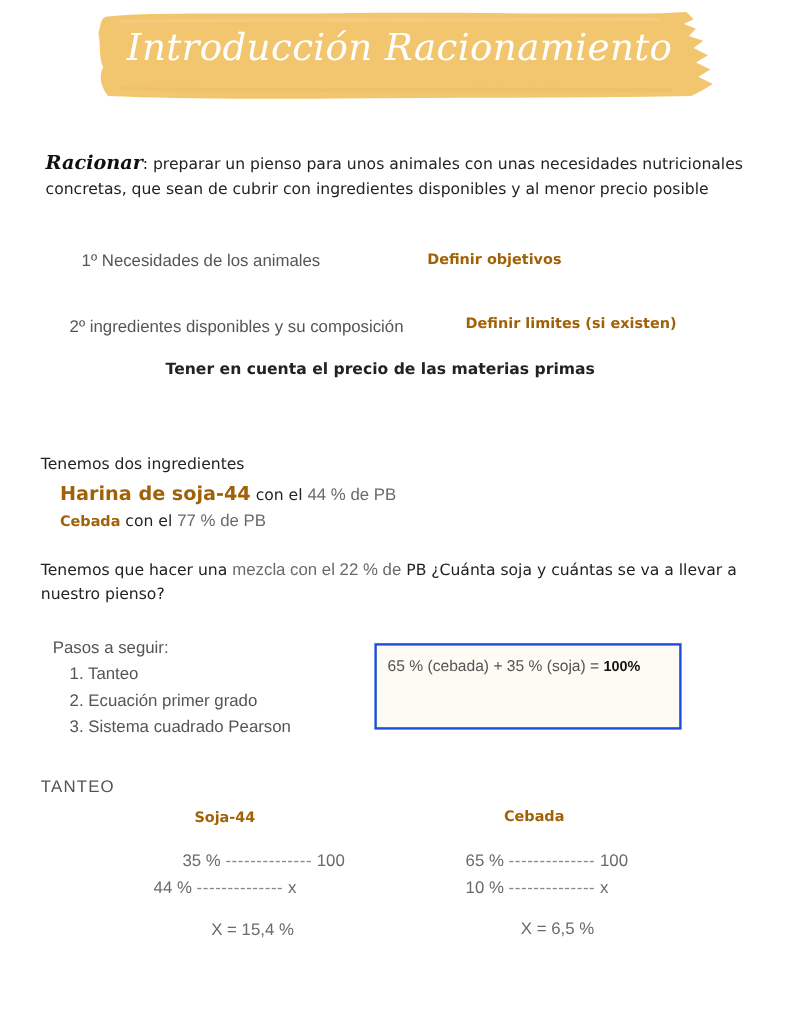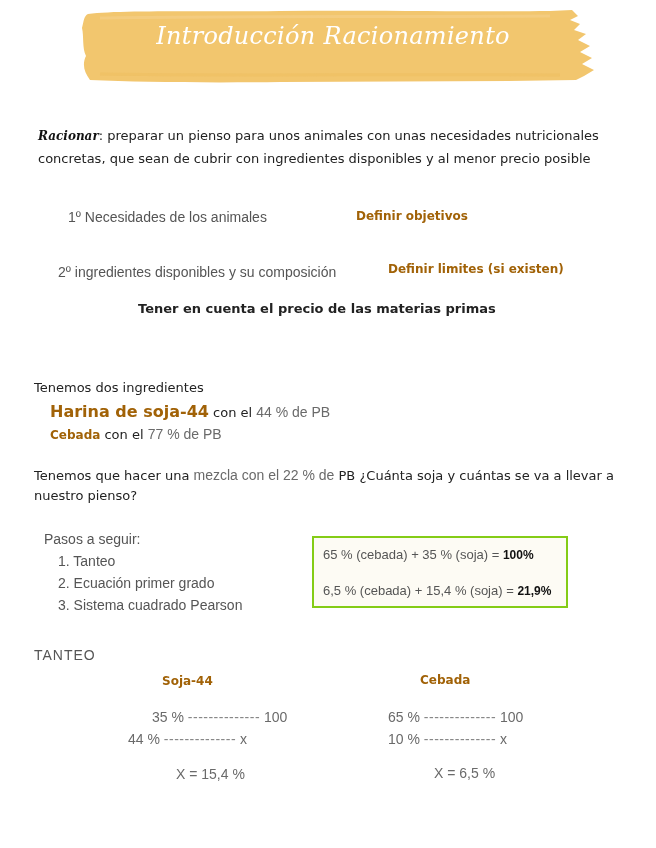--- a/index.html
+++ b/index.html
@@ -25,38 +25,38 @@
       width: 520px;
       height: 76px;
     }
     .banner svg { position: absolute; left: 0; top: 0; }
     .banner-title {
       position: absolute;
       left: 0; right: 14px; top: 14px;
       text-align: center;
       font-family: "DejaVu Serif", serif;
       font-style: italic;
-      font-size: 24px;
+      font-size: 31px;
       color: #ffffff;
       letter-spacing: 0.3px;
     }
 
     .hand { font-family: "DejaVu Sans", sans-serif; font-size: 13px; color: #222; }
     .thin { font-family: "Liberation Sans Narrow", "Liberation Sans", sans-serif; font-size: 14px; color: #555; font-weight: 300; }
     .bold { font-weight: bold; color: #a16207; }
-    .script { font-family: "DejaVu Serif", serif; font-style: italic; font-weight: bold; font-size: 12px; color: #111; }
+    .script { font-family: "DejaVu Serif", serif; font-style: italic; font-weight: bold; font-size: 16px; color: #111; }
     .grey { color: #6a6a6a; font-family: "Liberation Sans", sans-serif; font-size: 14px; }
 
     .answer-box {
       position: absolute;
       left: 312px;
       top: 536px;
       width: 256px;
       height: 72px;
-      border: 2px solid #84cc16;
+      border: 2px solid #1d4ed8;
       background: #fdfbf4;
       box-sizing: border-box;
     }
     .answer-line {
       position: absolute;
       left: 9px;
       font-size: 13px;
       color: #555;
       white-space: nowrap;
     }
@@ -103,23 +103,20 @@
 
 <div class="abs thin" style="left:44px; top:531px;">Pasos a seguir:</div>
 <div class="abs thin" style="left:58px; top:553px;">1. Tanteo</div>
 <div class="abs thin" style="left:58px; top:575px;">2. Ecuación primer grado</div>
 <div class="abs thin" style="left:58px; top:597px;">3. Sistema cuadrado Pearson</div>
 
 <div class="answer-box">
   <div class="answer-line" style="top:9px;">
     <span>65 % (cebada) + 35 % (soja) = </span><span class="res">100%</span>
   </div>
-  <div class="answer-line" style="top:45px;">
-    <span>6,5 % (cebada) + 15,4 % (soja) = </span><span class="res">21,9%</span>
-  </div>
 </div>
 
 <div class="abs thin" style="left:34px; top:647px; letter-spacing:1px;">TANTEO</div>
 
 <div class="abs hand bold" style="left:162px; top:674px; font-size:12px;">Soja-44</div>
 <div class="abs grey" style="left:128px; top:709px;margin-left:24px;">
   <span>35 %</span>
   <span class="dashes">--------------</span>
   <span>100</span>
 </div>

